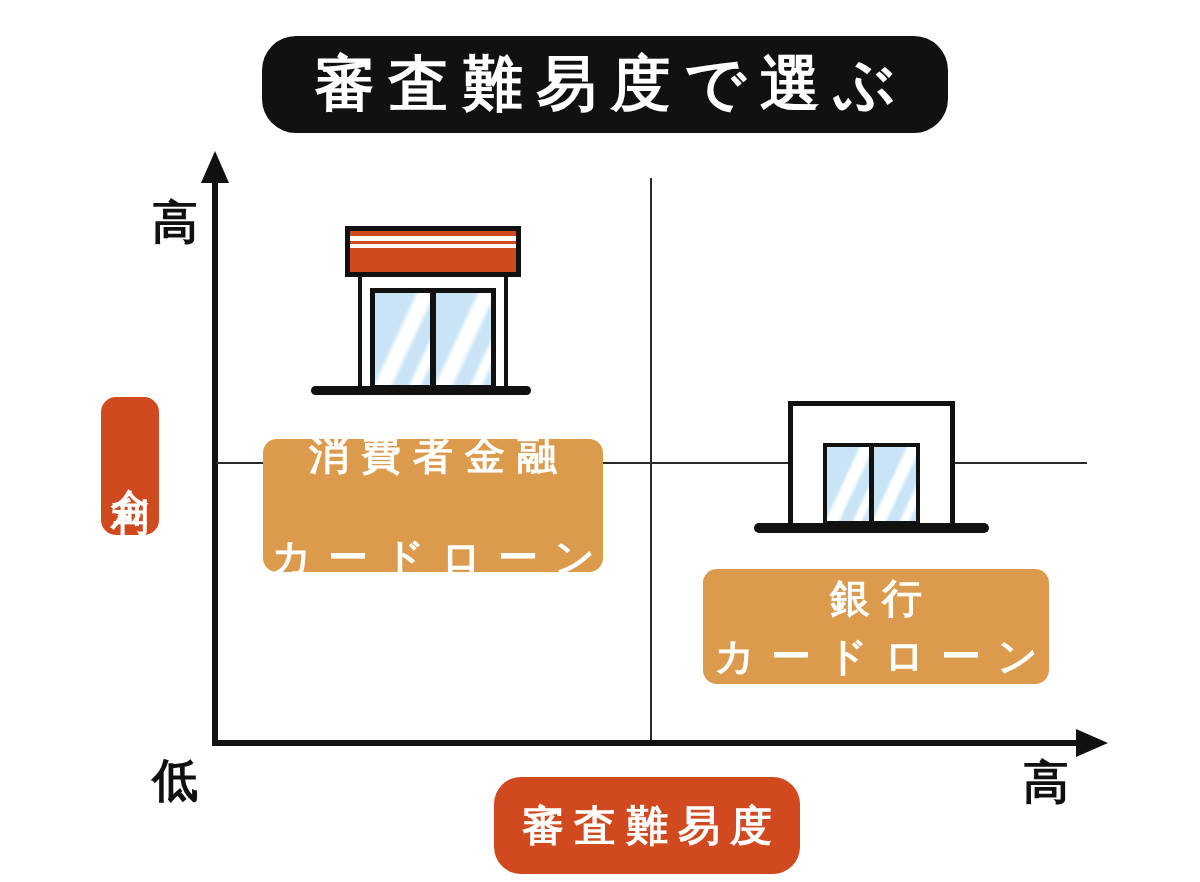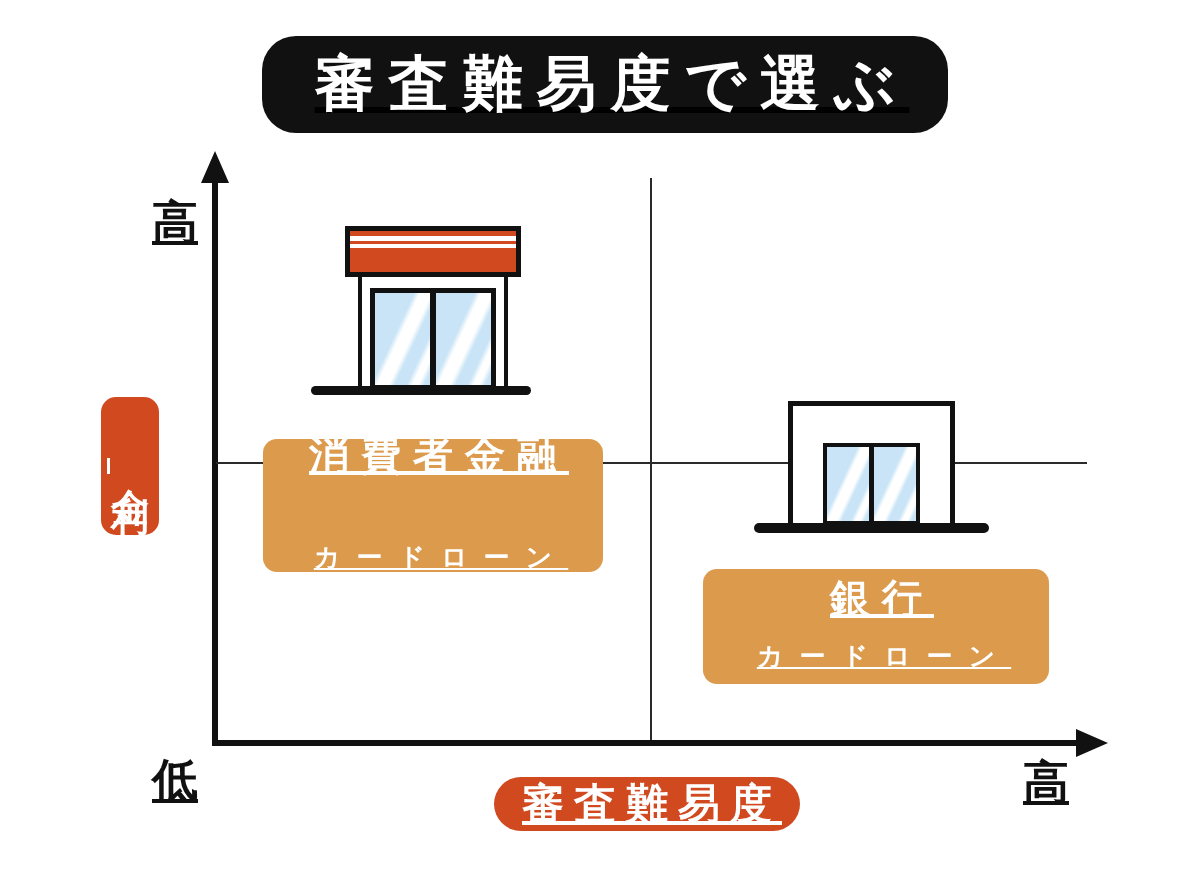--- a/index.html
+++ b/index.html
@@ -11,21 +11,21 @@
     --thin:#2a2a2a;
   }
   *{margin:0;padding:0;box-sizing:border-box;}
   html,body{width:1200px;height:882px;}
   body{
     position:relative;
     background:var(--white);
     font-family:"Liberation Sans","DejaVu Sans",sans-serif;
     overflow:hidden;
   }
-  .abs{position:absolute;text-decoration:underline;}
+  .abs{position:absolute;}
 
   
   .title-banner{
     left:262px;top:36px;width:686px;height:97px;
     background:var(--ink);border-radius:34px;
     display:flex;align-items:center;justify-content:center;
     z-index:5;
   }
   .title-banner span{
     color:var(--white);font-size:60px;font-weight:900;
@@ -62,34 +62,34 @@
     display:flex;align-items:center;justify-content:center;z-index:4;
   }
   .interest-chip{
     left:101px;top:397px;width:58px;height:138px;border-radius:15px;
   }
   .interest-chip span{
     font-size:38px;writing-mode:vertical-rl;text-orientation:upright;
     letter-spacing:8px;line-height:1;
   }
   .difficulty-chip{
-    left:494px;top:777px;width:306px;height:54px;border-radius:27px;
+    left:494px;top:777px;width:306px;height:97px;border-radius:27px;
   }
   .difficulty-chip span{font-size:42px;letter-spacing:10px;text-indent:10px;white-space:nowrap;}
 
   
   .quad-label{
     background:var(--tan);border-radius:14px;z-index:3;
     display:flex;flex-direction:column;align-items:center;justify-content:center;
     color:var(--white);font-weight:900;
   }
   .consumer-label{left:263px;top:439px;width:340px;height:133px;gap:44px;}
   .bank-label{left:703px;top:569px;width:346px;height:115px;}
   .quad-label .l1{font-size:40px;letter-spacing:12px;text-indent:12px;line-height:58px;white-space:nowrap;}
-  .quad-label .l2{font-size:26px;letter-spacing:16px;text-indent:16px;line-height:58px;white-space:nowrap;}
+  .quad-label .l2{font-size:40px;letter-spacing:16px;text-indent:16px;line-height:58px;white-space:nowrap;}
 
   
   .store-icon{left:311px;top:224px;width:220px;height:172px;z-index:2;}
   .store-awning{
     left:34px;top:2px;width:176px;height:51px;
     border:5px solid var(--ink);
     background:linear-gradient(180deg,
       var(--vermillion) 0 5px,
       var(--white) 5px 10px,
       var(--vermillion) 10px 13px,

